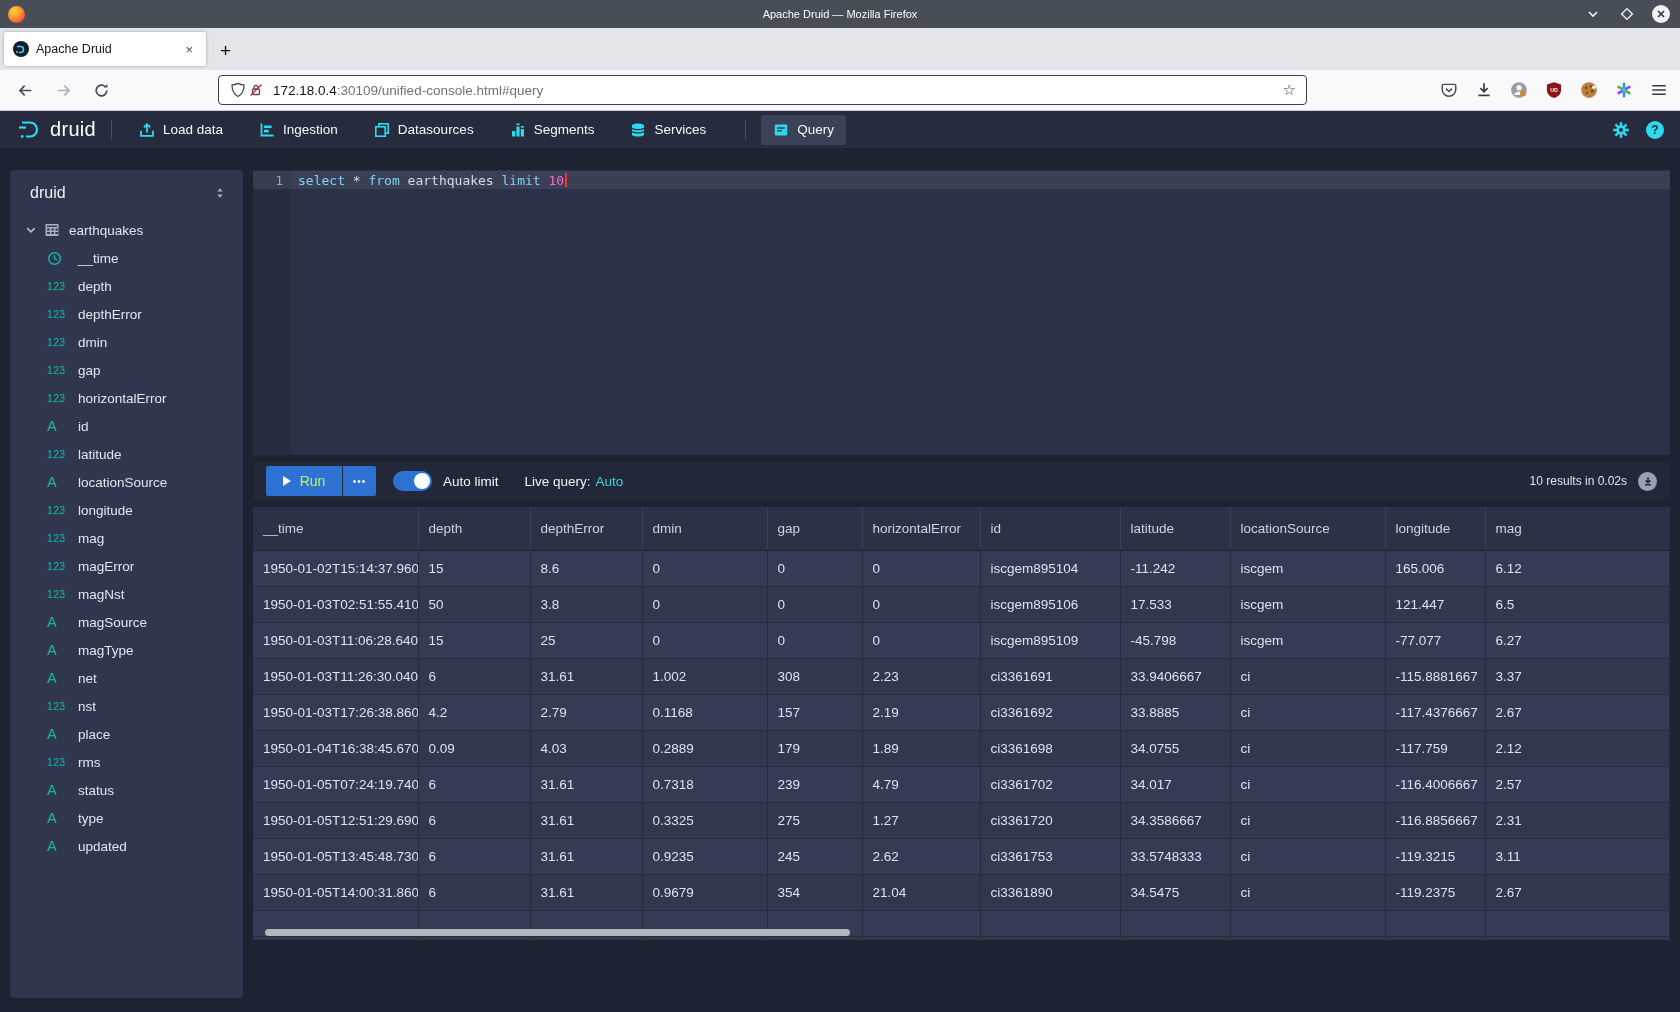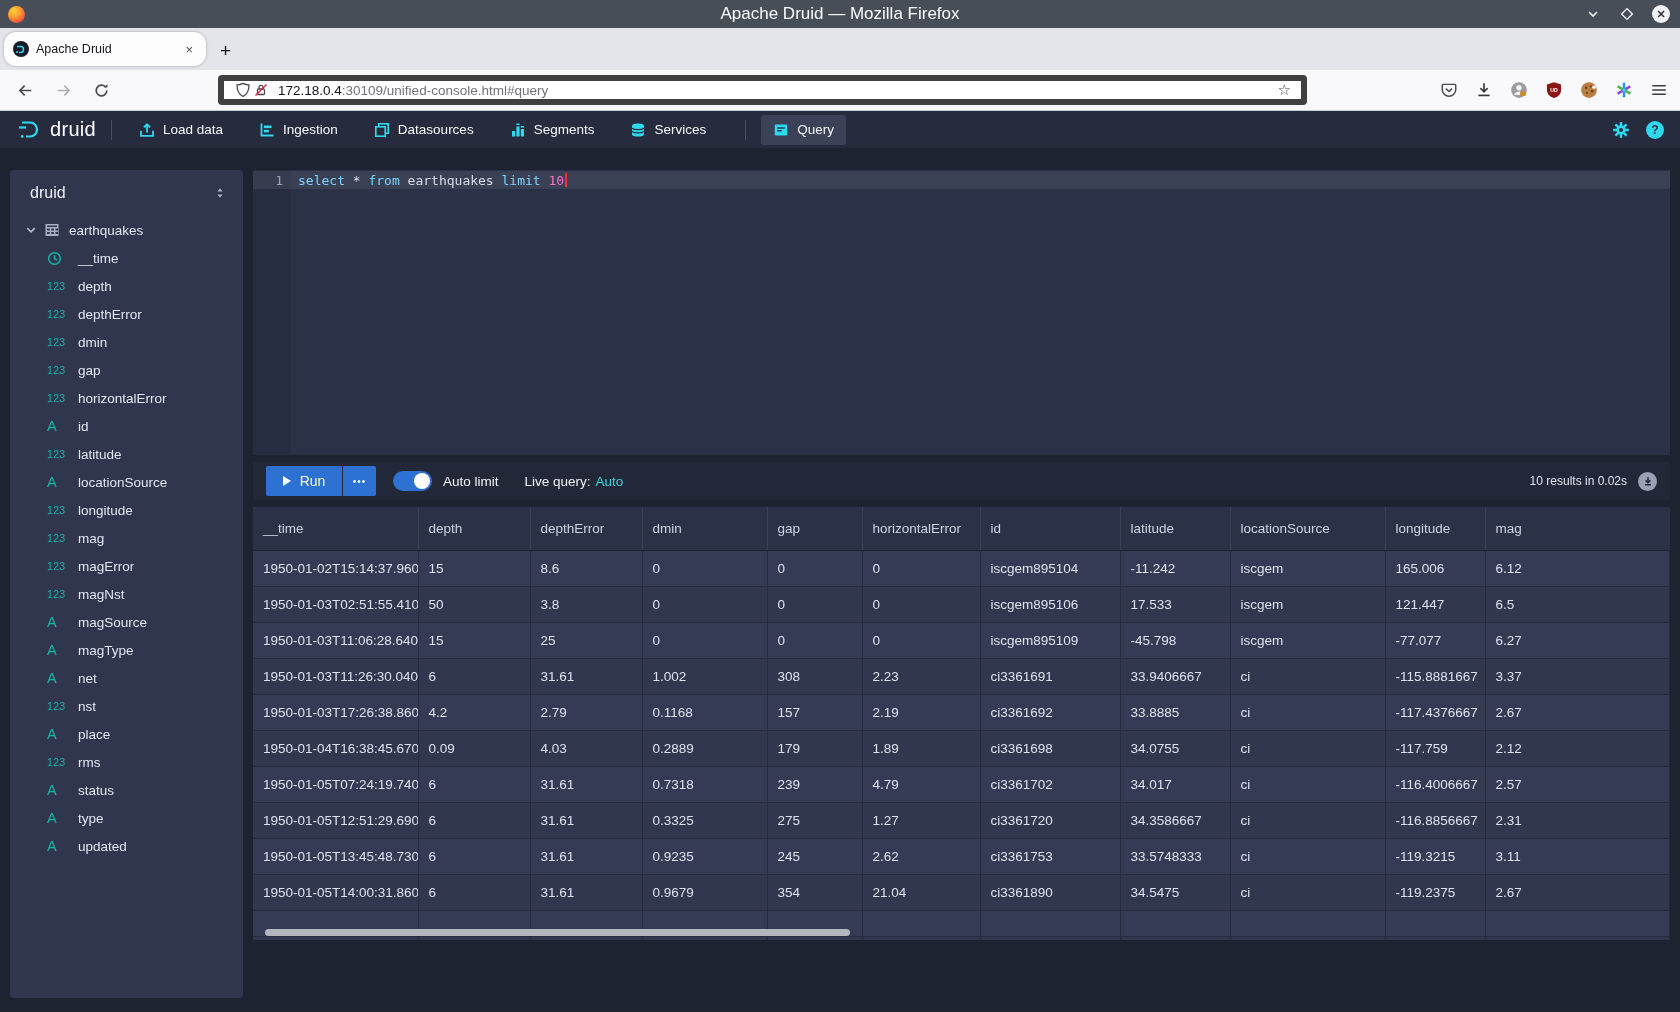--- a/index.html
+++ b/index.html
@@ -7,37 +7,37 @@
   body {
     width:1680px; height:1012px; overflow:hidden; position:relative;
     background:#1e2332; font-family:"Liberation Sans", sans-serif;
     -webkit-font-smoothing:antialiased;
   }
 
   
   .titlebar { height:28px; background:#474e57; display:flex; align-items:center; position:relative; }
   .ff-logo { width:17px; height:17px; border-radius:50%; margin-left:8px; z-index:2;
     background:radial-gradient(circle at 35% 30%, #ffd23e 0%, #ff9a2e 40%, #ff5a3c 70%, #d93c7c 100%); }
-  .win-title { position:absolute; left:0; right:0; text-align:center; color:#fbfbfe; font-size:17px; }
+  .win-title { position:absolute; left:0; right:0; text-align:center; color:#fbfbfe; font-size:11px; }
   .win-controls { margin-left:auto; display:flex; align-items:center; gap:16px; margin-right:10px; z-index:2; }
   .wc { width:18px; height:18px; display:flex; align-items:center; justify-content:center; }
   .wc svg { display:block; }
   .wc-close { background:#f2f2f4; border-radius:50%; color:#3a3a42; font-size:11px; font-weight:bold; }
 
   .tabstrip { height:42px; background:#e4e5eb; display:flex; align-items:flex-end; padding-left:4px; }
-  .tab { width:202px; height:34px; margin-bottom:4px; background:#fdfdfe; border-radius:12px;
+  .tab { width:202px; height:34px; margin-bottom:4px; background:#fdfdfe; border-radius:2px;
     box-shadow:0 0 3px rgba(0,0,0,.3); display:flex; align-items:center; padding:0 9px; }
   .tab-label { font-size:12.5px; color:#15141a; margin-left:7px; }
   .tab-close { margin-left:auto; color:#4a4a52; font-size:13px; padding:2px 4px; }
   .newtab { font-size:19px; color:#15141a; margin:0 0 10px 14px; line-height:1; }
 
   .toolbar { height:41px; background:#f9f9fb; border-bottom:1px solid #ccccd4; position:relative; display:flex; align-items:center; }
   .navbtns { display:flex; align-items:center; gap:20px; margin-left:16px; }
   .urlbar { position:absolute; left:218px; right:373px; top:5px; height:30px; background:#ffffff;
-    border:6px solid #404040; border-radius:4px; display:flex; align-items:center; padding:0 10px; }
+    border:1px solid #404040; border-radius:4px; display:flex; align-items:center; padding:0 10px; }
   .url-host { font-size:13.5px; color:#15141a; margin-left:8px; }
   .url-path { font-size:13.5px; color:#71717a; }
   .url-star { margin-left:auto; color:#4a4a52; font-size:15px; }
   .toolbar-right { position:absolute; right:12px; top:0; height:100%; display:flex; align-items:center; gap:17px; }
   .tbicon { width:18px; height:18px; display:flex; align-items:center; justify-content:center; }
 
   
   .druid-navbar { height:37px; background:#262b3e; display:flex; align-items:center; }
   .brand { display:flex; align-items:center; gap:7px; margin-left:16px; }
   .brand-name { color:#ffffff; font-size:20px; letter-spacing:.3px; }
@@ -79,21 +79,21 @@
   .code-line { position:absolute; top:3px; left:45px; font:13px "DejaVu Sans Mono", monospace;
     color:#d8dce8; white-space:pre; }
   .tok-keyword { color:#7dd3fc; }
   .tok-number { color:#ff6cc5; }
   .cursor { display:inline-block; width:2px; height:14px; background:#ff2d2d; margin-left:1px; vertical-align:-2px; }
 
   
   .runbar { position:absolute; top:292px; left:0; right:0; height:38px; background:#222837;
     display:flex; align-items:center; }
   .run-btn { margin-left:13px; width:76px; height:30px; background:var(--blue); border-radius:2px 0 0 2px;
-    color:#fef9c3; font-size:14px; display:flex; align-items:center; justify-content:center; gap:9px; cursor:pointer; }
+    color:#bef264; font-size:14px; display:flex; align-items:center; justify-content:center; gap:9px; cursor:pointer; }
   .play-tri { width:0; height:0; border-left:8px solid #fff; border-top:5px solid transparent; border-bottom:5px solid transparent; }
   .more-btn { width:33px; height:30px; margin-left:1px; background:var(--blue); border-radius:0 2px 2px 0;
     color:#fff; display:flex; align-items:center; justify-content:center; font-size:10px; letter-spacing:1px; cursor:pointer; }
   .toggle { margin-left:17px; width:39px; height:20px; border-radius:10px; background:var(--blue); position:relative; cursor:pointer; }
   .toggle-knob { position:absolute; right:2px; top:2px; width:16px; height:16px; border-radius:50%; background:#fff; }
   .auto-limit { margin-left:11px; color:#f0f3f8; font-size:13.5px; }
   .live-query { margin-left:26px; color:#f0f3f8; font-size:13.5px; }
   .live-query-value { color:#37d6df; margin-left:5px; }
   .results-summary { margin-left:auto; color:#dfe4ee; font-size:12px; }
   .dl-btn { margin:0 13px 0 11px; width:19px; height:19px; border-radius:50%; background:#99a1b4;

